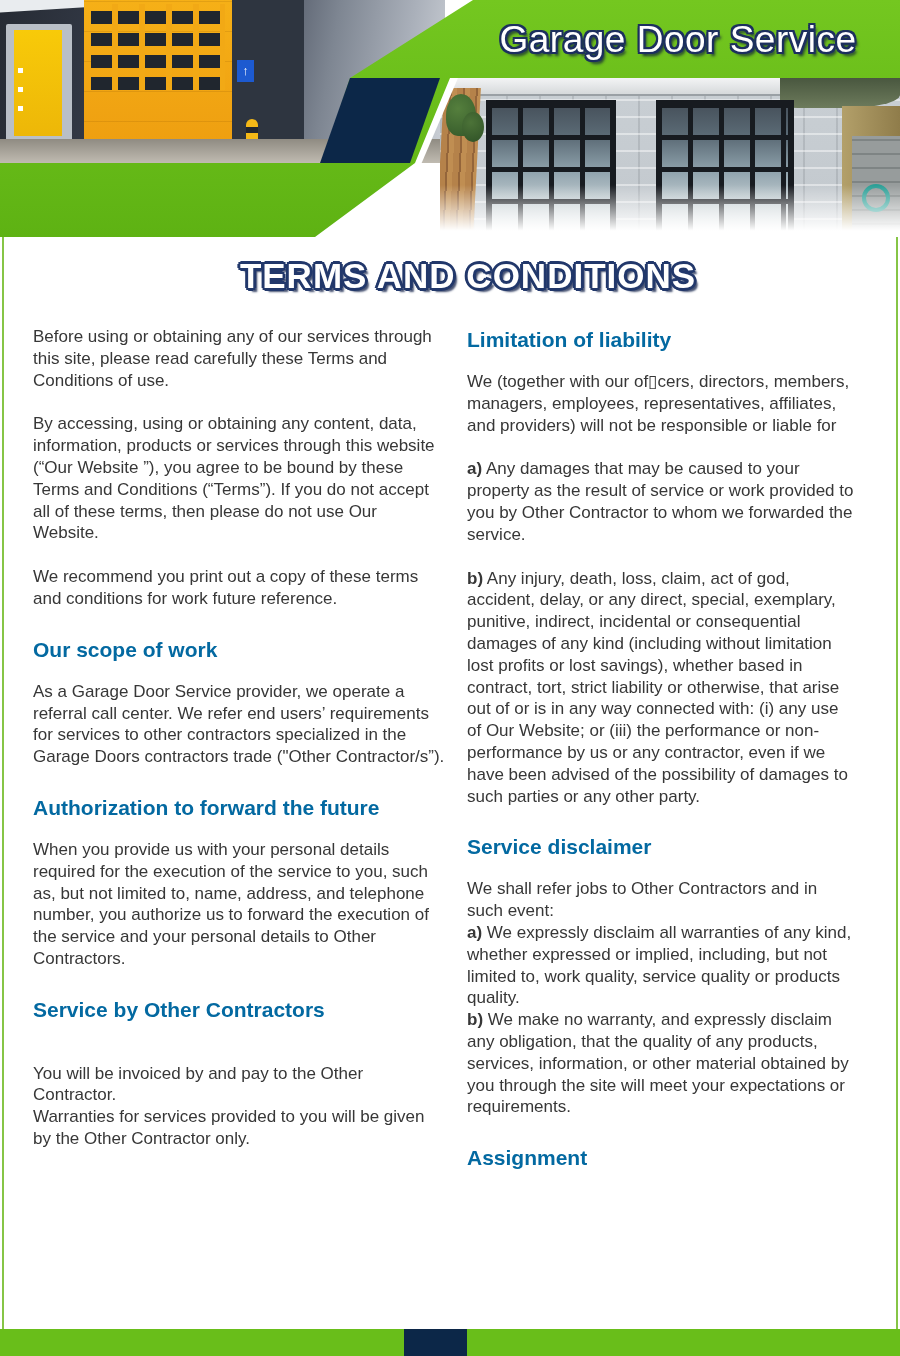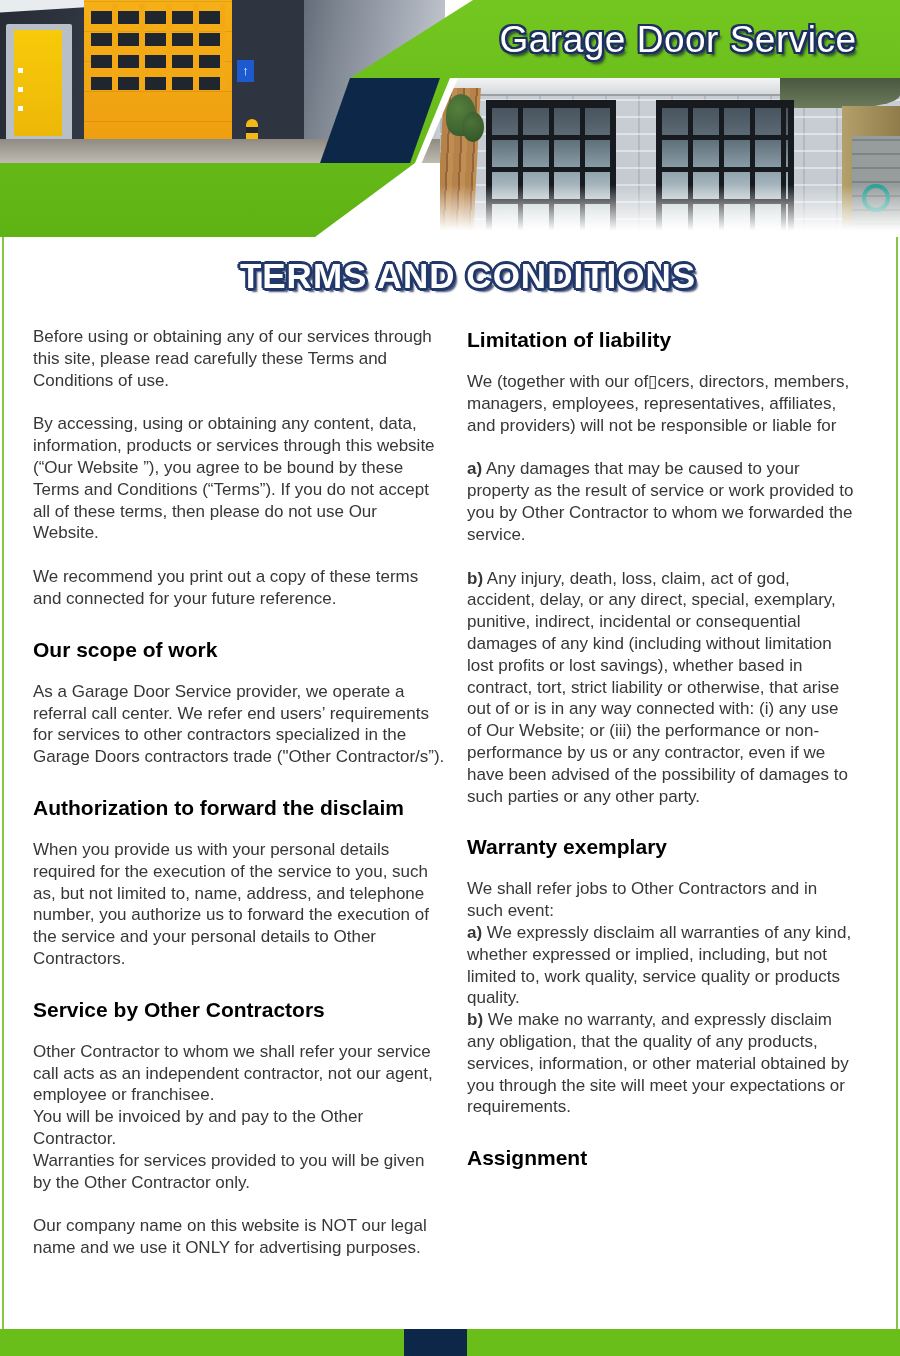--- a/index.html
+++ b/index.html
@@ -74,21 +74,21 @@
 
   .page-title{margin:19px 0 0;text-align:center;color:#fff;font-size:35px;font-weight:bold;letter-spacing:1px;
     text-shadow:-2px -2px 0 #22386b,2px -2px 0 #22386b,-2px 2px 0 #22386b,2px 2px 0 #22386b,
       -3px 0 0 #22386b,3px 0 0 #22386b,0 -3px 0 #22386b,0 3px 0 #22386b,4px 4px 2px rgba(23,38,78,.8);padding-left:36px;}
 
   .cols{display:flex;gap:20px;padding:30px 10px 0 33px;}
   .col{color:#373737;font-size:17px;line-height:21.8px;}
   .col-left{width:414px;flex:0 0 414px;}
   .col-right{width:390px;flex:0 0 390px;}
   .col p{margin:12px 0 22px;}
-  .col h3{margin:26px 0 18px;font-size:21px;line-height:27px;color:#000000;font-weight:bold;}
+  .col h3{margin:26px 0 18px;font-size:21px;line-height:27px;color:#0369a1;font-weight:bold;}
   .col > :first-child{margin-top:0;}
 
   
   .footer{position:absolute;left:0;bottom:0;width:900px;height:27px;background:#69be1a;}
   .footer-navy{position:absolute;left:404px;top:0;width:63px;height:27px;background:#0c2748;}
 </style>
 </head>
 <body>
 
 <div class="page">
@@ -142,35 +142,34 @@
   <div class="content">
     <div class="edge edge-left"></div>
     <div class="edge edge-right"></div>
 
     <h1 class="page-title">TERMS AND CONDITIONS</h1>
 
     <div class="cols">
       <div class="col col-left" id="col-left">
           <p><span>Before using or obtaining any of our services through this site, please read carefully these Terms and Conditions of use.</span></p>
           <p><span>By accessing, using or obtaining any content, data, information, products or services through this website (“Our Website ”), you agree to be bound by these Terms and Conditions (“Terms”). If you do not accept all of these terms, then please do not use Our Website.</span></p>
-          <p><span>We recommend you print out a copy of these terms and connected for your future reference.</span></p>
+          <p><span>We recommend you print out a copy of these terms and conditions for work future reference.</span></p>
           <h3>Our scope of work</h3>
           <p><span>As a Garage Door Service provider, we operate a referral call center. We refer end users’ requirements for services to other contractors specialized in the Garage Doors contractors trade ("Other Contractor/s”).</span></p>
-          <h3>Authorization to forward the disclaim</h3>
+          <h3>Authorization to forward the future</h3>
           <p><span>When you provide us with your personal details required for the execution of the service to you, such as, but not limited to, name, address, and telephone number, you authorize us to forward the execution of the service and your personal details to Other Contractors.</span></p>
           <h3>Service by Other Contractors</h3>
-          <p><span>Other Contractor to whom we shall refer your service call acts as an independent contractor, not our agent, employee or franchisee.</span><br><span>You will be invoiced by and pay to the Other Contractor.</span><br><span>Warranties for services provided to you will be given by the Other Contractor only.</span></p>
-          <p><span>Our company name on this website is NOT our legal name and we use it ONLY for advertising purposes.</span></p>
+          <p><br><span>You will be invoiced by and pay to the Other Contractor.</span><br><span>Warranties for services provided to you will be given by the Other Contractor only.</span></p>
         </div>
       <div class="col col-right" id="col-right">
           <h3>Limitation of liability</h3>
           <p><span>We (together with our of▯cers, directors, members, managers, employees, representatives, affiliates, and providers) will not be responsible or liable for</span></p>
           <p><b>a)</b><span> Any damages that may be caused to your property as the result of service or work provided to you by Other Contractor to whom we forwarded the service.</span></p>
           <p><b>b)</b><span> Any injury, death, loss, claim, act of god, accident, delay, or any direct, special, exemplary, punitive, indirect, incidental or consequential damages of any kind (including without limitation lost profits or lost savings), whether based in contract, tort, strict liability or otherwise, that arise out of or is in any way connected with: (i) any use of Our Website; or (iii) the performance or non-performance by us or any contractor, even if we have been advised of the possibility of damages to such parties or any other party.</span></p>
-          <h3>Warranty exemplary</h3>
+          <h3>Service disclaimer</h3>
           <p><span>We shall refer jobs to Other Contractors and in such event:</span><br><b>a)</b><span> We expressly disclaim all warranties of any kind, whether expressed or implied, including, but not limited to, work quality, service quality or products quality.</span><br><b>b)</b><span> We make no warranty, and expressly disclaim any obligation, that the quality of any products, services, information, or other material obtained by you through the site will meet your expectations or requirements.</span></p>
           <h3>Assignment</h3>
         </div>
     </div>
   </div>
 
   <div class="footer">
     <div class="footer-navy"></div>
   </div>
 

